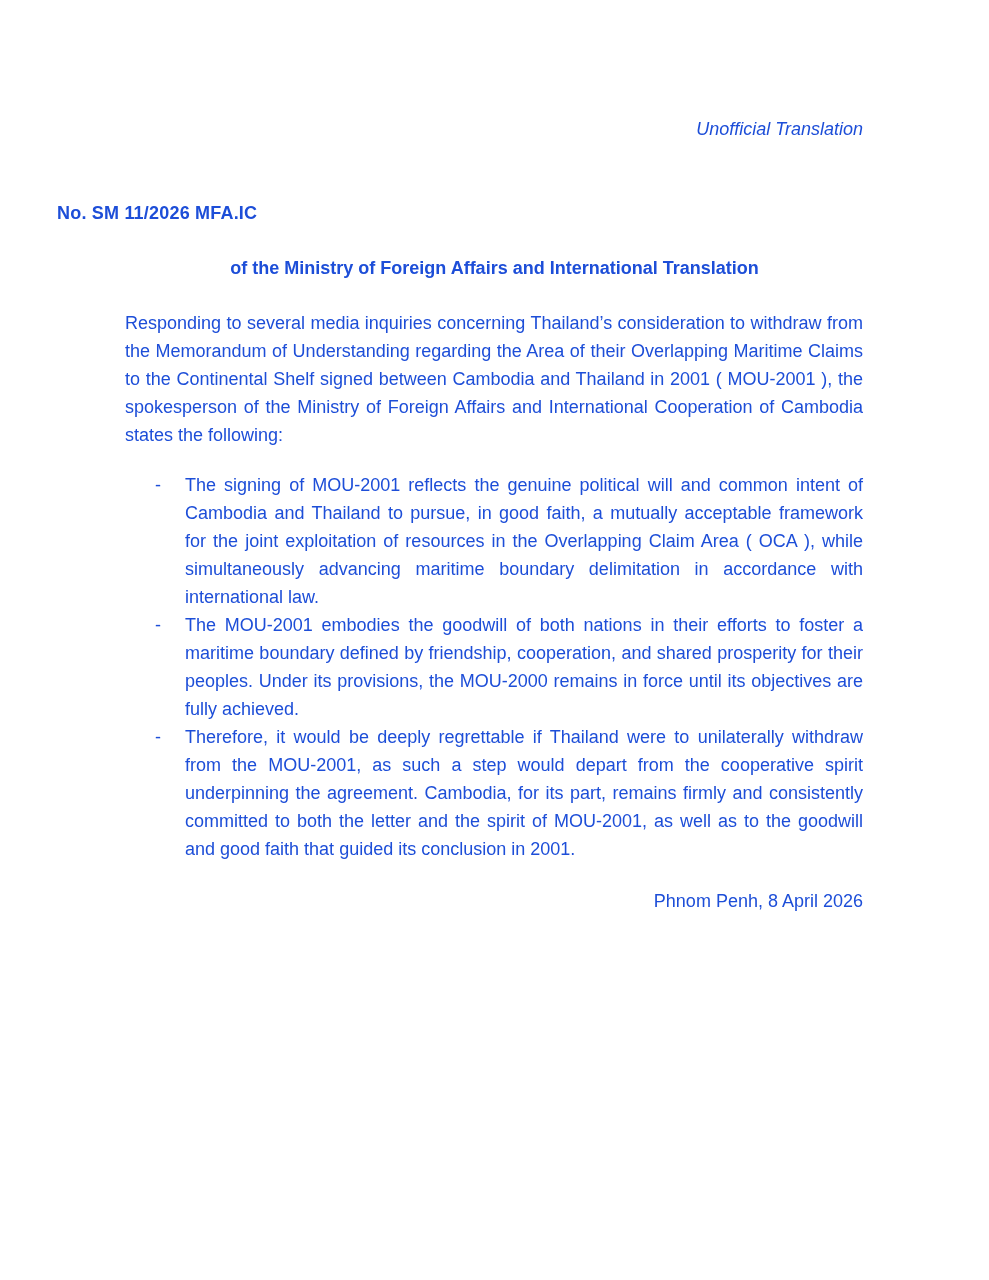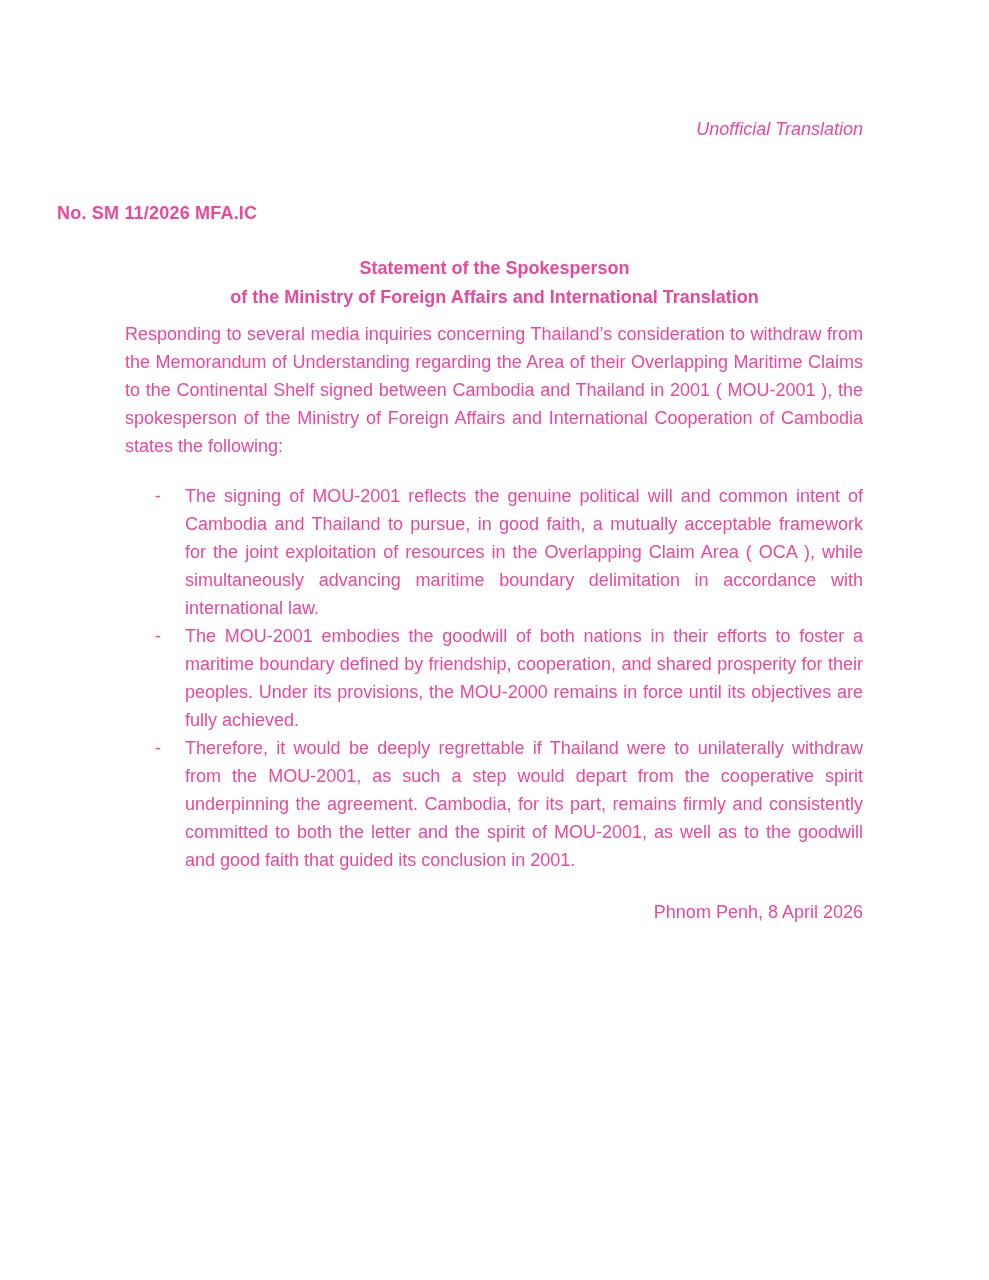--- a/index.html
+++ b/index.html
@@ -11,21 +11,21 @@
     position: relative;
     width: 989px;
     height: 1280px;
     background: #ffffff;
     box-sizing: border-box;
     padding-top: 115px;
     overflow: hidden;
     font-family: "Liberation Sans", "DejaVu Sans", sans-serif;
     font-size: 18px;
     line-height: 28px;
-    color: #ec4899;
+    color: #1d4ed8;
   }
   .translation-note {
     margin: 0 126px 0 0;
     text-align: right;
     font-style: italic;
     font-size: 18px;
   }
   .doc-number {
     margin: 56px 8px 0 57px;
     font-weight: 700;
@@ -34,21 +34,21 @@
   .title {
     margin: 27px 60px 0 60px;
     text-align: center;
     font-weight: 700;
     line-height: 29px;
   }
   .title-line {
     display: block;
   }
   .intro {
-    margin: 8px 126px 0 125px;
+    margin: 26px 126px 0 125px;
     text-align: justify;
     text-justify: inter-word;
   }
   .bullets {
     margin: 22px 126px 0 155px;
   }
   .bullet-item {
     display: flex;
     align-items: flex-start;
   }
@@ -70,21 +70,20 @@
 </head>
 <body>
 
 <div class="page">
 
   <div class="translation-note">Unofficial Translation</div>
 
   <div class="doc-number">No. SM 11/2026 MFA.IC</div>
 
   <div class="title">
-    <span class="title-line">Statement of the Spokesperson</span>
     <span class="title-line">of the Ministry of Foreign Affairs and International Translation</span>
   </div>
 
   <div class="intro">Responding to several media inquiries concerning Thailand’s consideration to withdraw from the Memorandum of Understanding regarding the Area of their Overlapping Maritime Claims to the Continental Shelf signed between Cambodia and Thailand in 2001 ( MOU-2001 ), the spokesperson of the Ministry of Foreign Affairs and International Cooperation of Cambodia states the following:</div>
 
   <div class="bullets">
 
     <div class="bullet-item">
       <div class="bullet-marker">-</div>
       <div class="bullet-text">The signing of MOU-2001 reflects the genuine political will and common intent of Cambodia and Thailand to pursue, in good faith, a mutually acceptable framework for the joint exploitation of resources in the Overlapping Claim Area ( OCA ), while simultaneously advancing maritime boundary delimitation in accordance with international law.</div>

